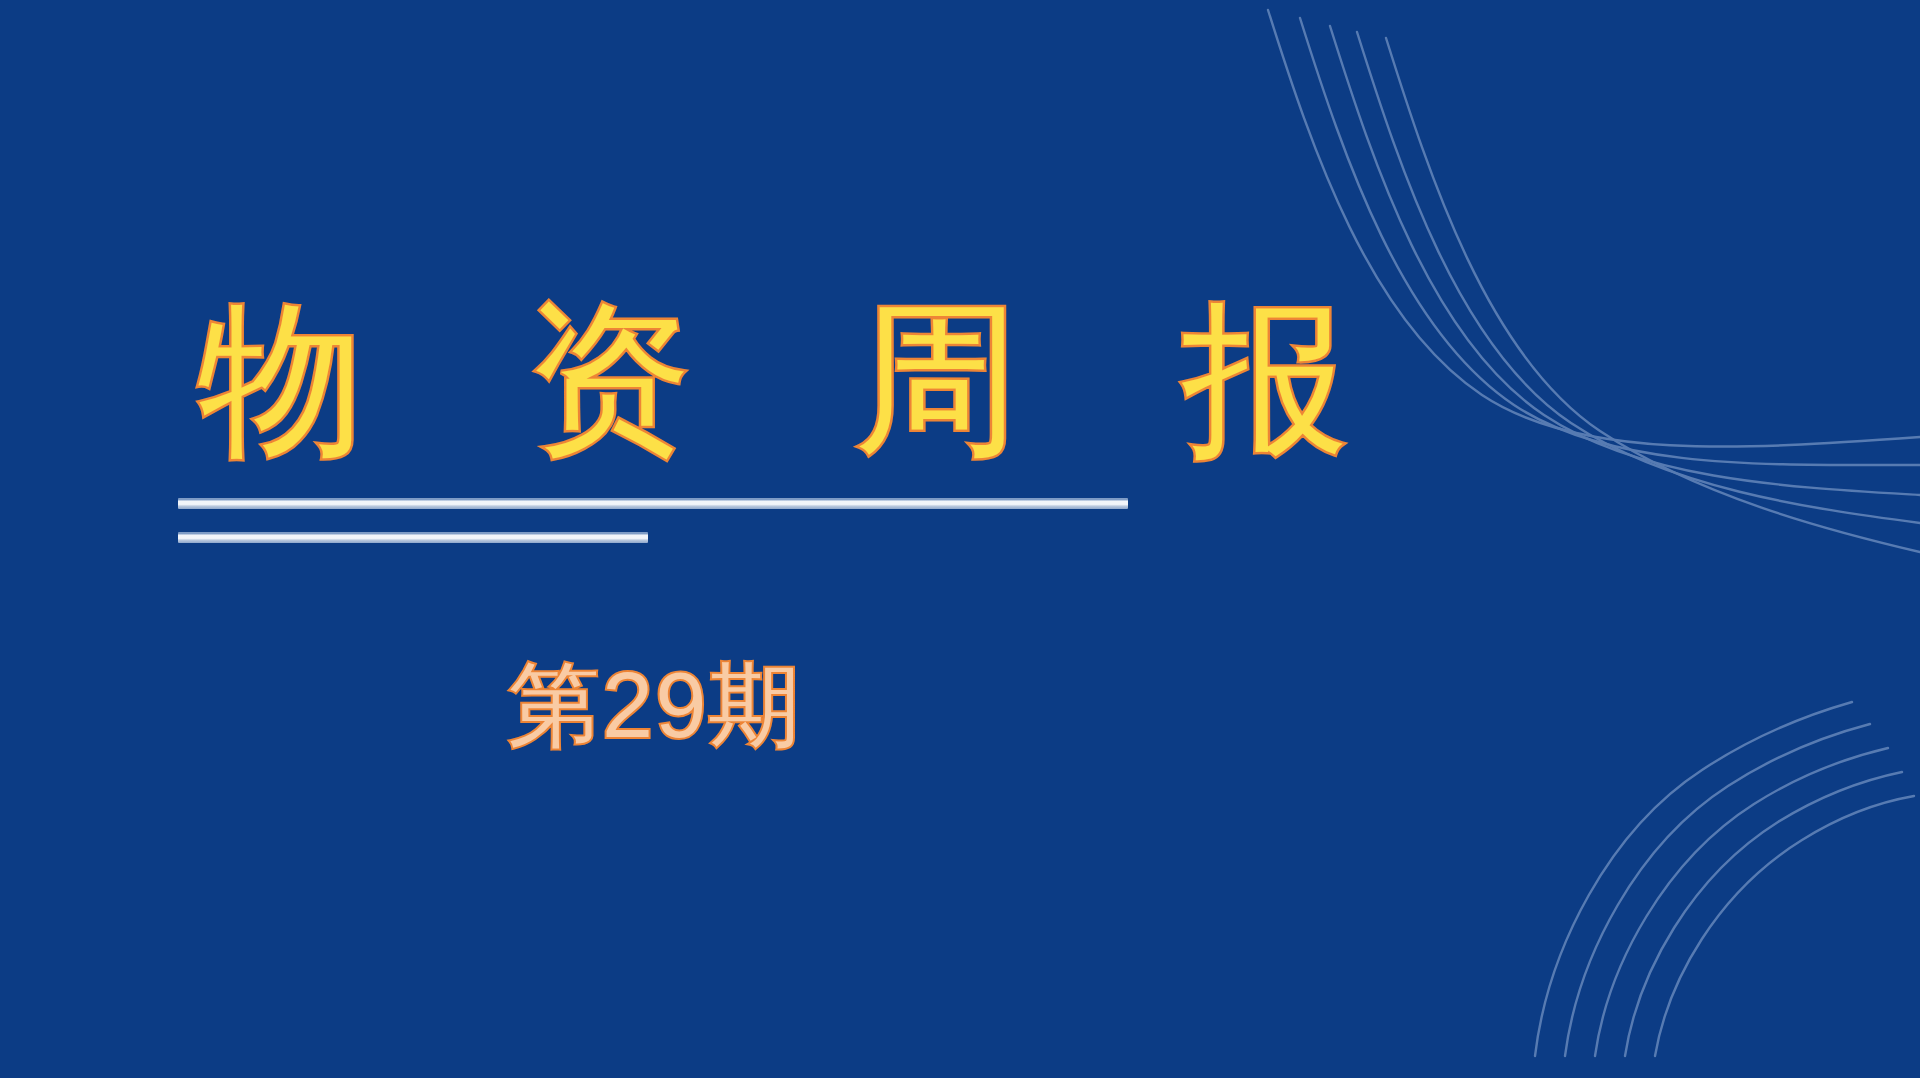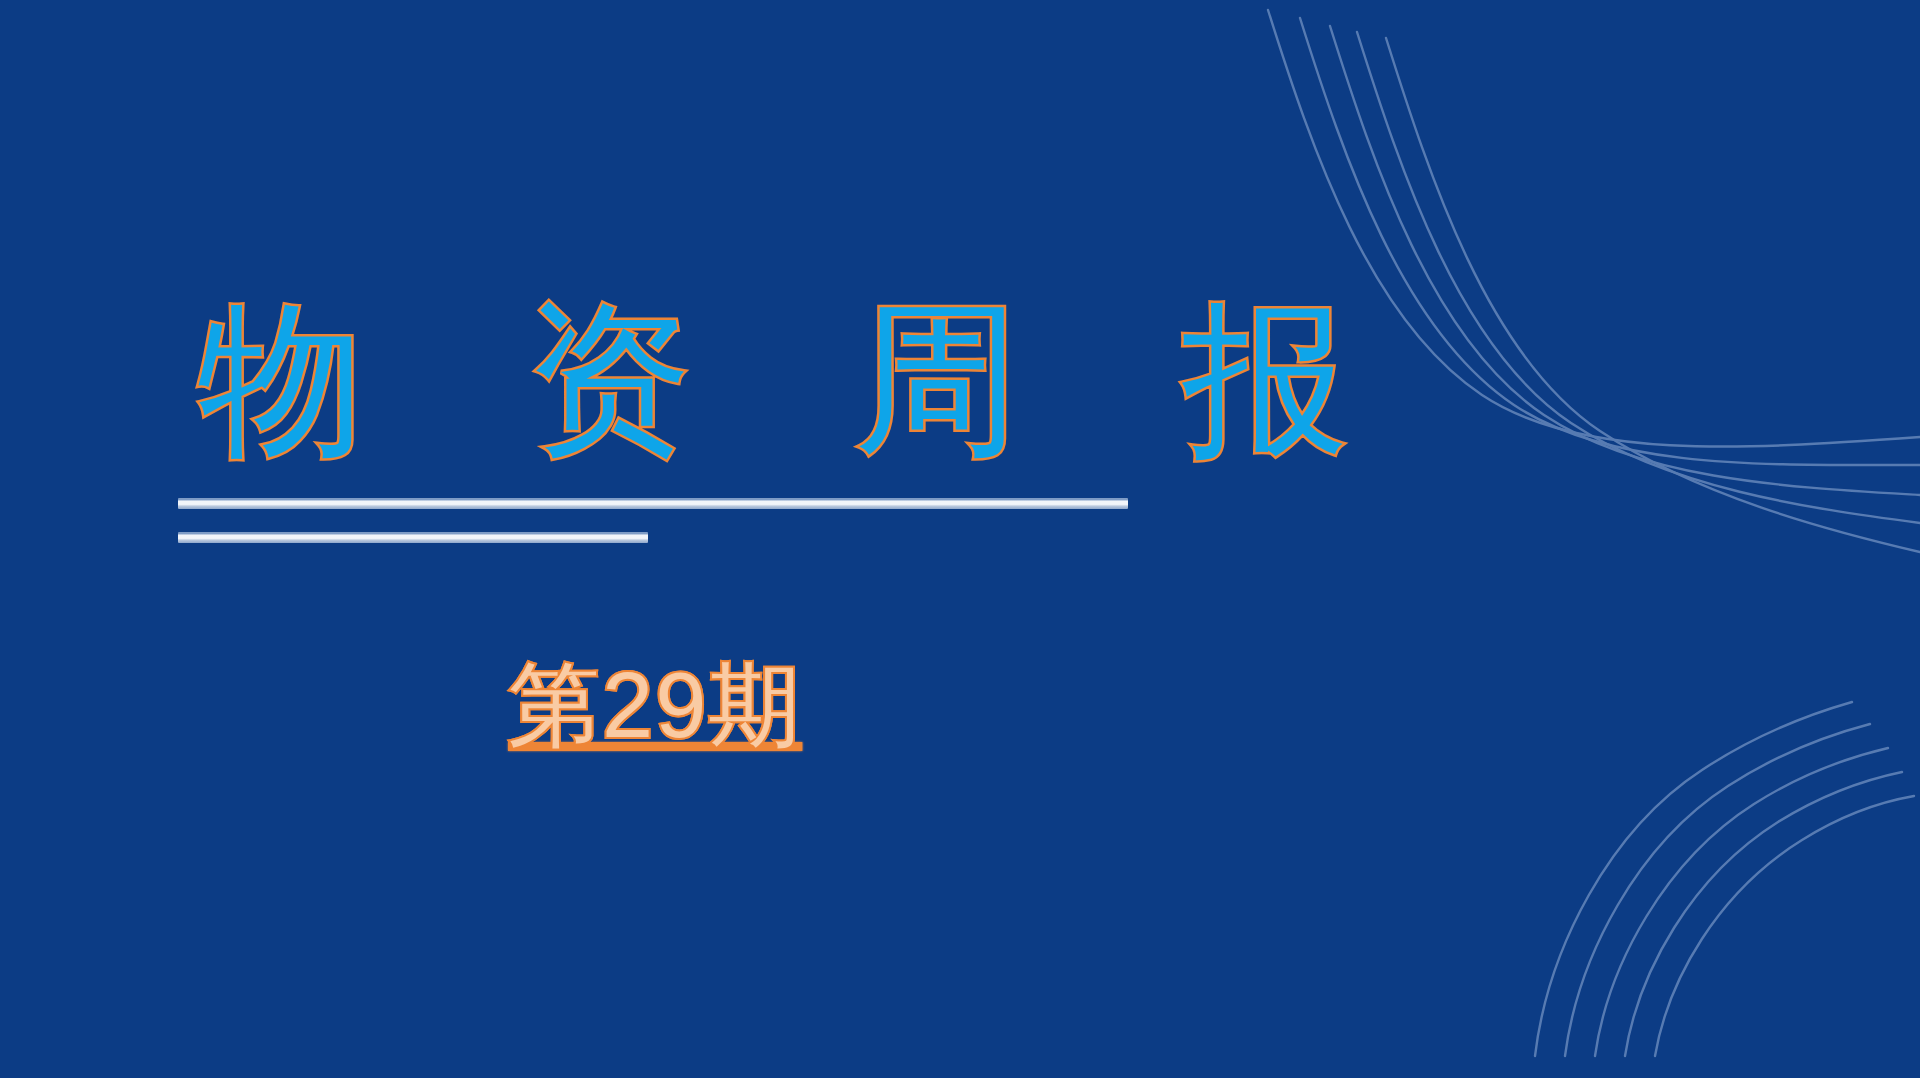--- a/index.html
+++ b/index.html
@@ -39,21 +39,21 @@
     position: absolute;
     left: 178px;
     top: 290px;
     width: 1000px;
   }
   #main-title {
     font-size: 166px;
     line-height: 1.08;
     letter-spacing: 58px;
     font-weight: 500;
-    color: #0ea5e9;
+    color: #fde047;
     margin: 0;
     padding: 0 0 0 20px;
     white-space: nowrap;
     -webkit-text-stroke: 5px #ee8536;
     paint-order: stroke fill;
     text-shadow: 0 0 2px rgba(238,133,54,.9);
   }
 
   
   #underline-group {
@@ -86,21 +86,20 @@
     margin: 0;
     font-size: 92px;
     line-height: 1.2;
     font-weight: 500;
     letter-spacing: 2px;
     color: #f9cba4;
     white-space: nowrap;
     -webkit-text-stroke: 4px #ee8536;
     paint-order: stroke fill;
     text-shadow: 0 0 2px rgba(238,133,54,.9);
-    text-decoration: underline;
   }
 </style>
 </head>
 <body>
 
 <div id="slide">
 
   <svg id="deco-top-right" class="deco" viewBox="0 0 700 600" xmlns="http://www.w3.org/2000/svg" fill="none">
     <g stroke="#5c7fb5" stroke-width="2.4" stroke-linecap="round" opacity="0.95">
       <path d="M 48 10 C 92 150 150 320 262 395 C 360 460 520 450 700 437"></path>

